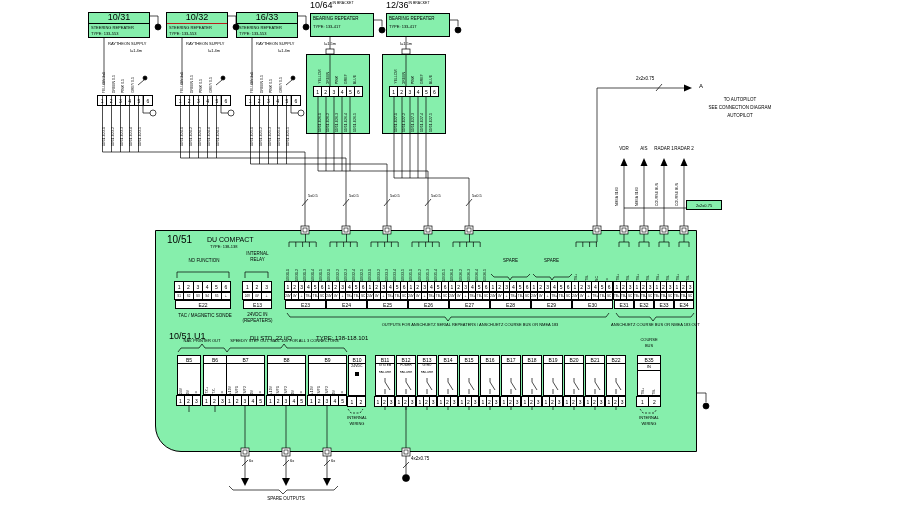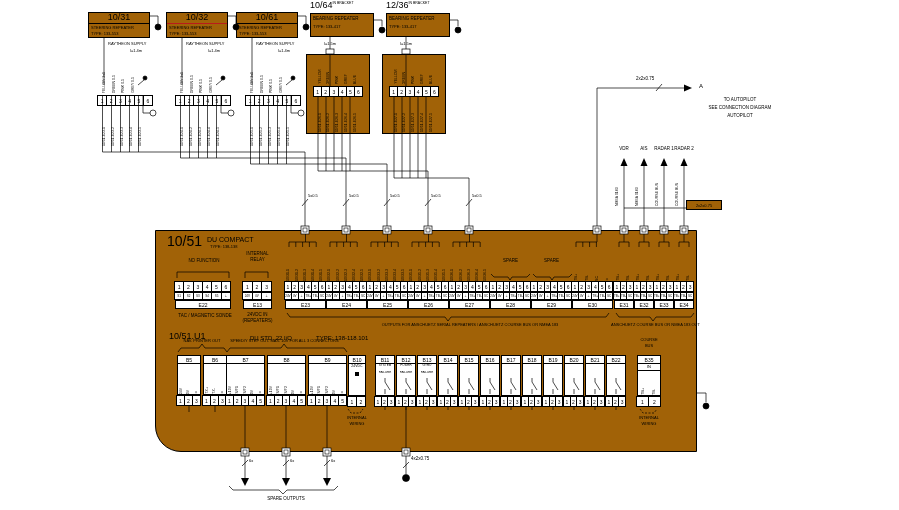--- a/index.html
+++ b/index.html
@@ -1,22 +1,22 @@
 <!DOCTYPE html>
 <html><head>
 <meta charset="utf-8">
 <style>
   html,body{margin:0;padding:0;background:#fff}
   .canvas{position:relative;width:899px;height:510px;background:#fff;overflow:hidden;
     font-family:"Liberation Sans",sans-serif;color:#000}
   .abs{position:absolute}
-  .bx{position:absolute;border:1px solid #000;box-sizing:border-box;background:#a16207}
+  .bx{position:absolute;border:1px solid #000;box-sizing:border-box;background:#86efac}
   .t{position:absolute;white-space:nowrap;line-height:1.1}
   .tc{text-align:center}
-  .f10{font-size:14px}.f9{font-size:9px}.f7{font-size:7px}.f6{font-size:6px}.f45{font-size:4.5px}.f4{font-size:4px}.f35{font-size:3.5px}
+  .f10{font-size:10px}.f9{font-size:9px}.f7{font-size:7px}.f6{font-size:6px}.f45{font-size:4.5px}.f4{font-size:4px}.f35{font-size:3.5px}
   .cells{display:flex}
   .cells span{flex:1 1 0;border:1px solid #000;margin-left:-1px;text-align:center;
     font-size:5px;height:11px;line-height:10px;box-sizing:border-box;background:#fff;overflow:hidden}
   .pins span{font-size:3px;height:8px;line-height:7px}
   .idbox{border:1px solid #000;text-align:center;font-size:5px;height:9px;line-height:8px;box-sizing:border-box;background:#fff}
   .vl{display:flex;justify-content:space-around;align-items:flex-end;overflow:hidden}
   .vt{writing-mode:vertical-rl;transform:rotate(180deg);font-size:3.5px;line-height:1;white-space:nowrap}
   
   #sreps>div{position:absolute;top:10px;width:92px;height:140px}
   #sreps>div:nth-child(1){left:88px}#sreps>div:nth-child(2){left:166px}#sreps>div:nth-child(3){left:236px}
@@ -108,21 +108,21 @@
         <div class="vl abs" style="left:12px;top:100px;width:45px;height:36px">
           <span class="vt">10/51.E24-1</span>
           <span class="vt">10/51.E24-2</span>
           <span class="vt">10/51.E24-3</span>
           <span class="vt">10/51.E24-4</span>
           <span class="vt">10/51.E24-5</span>
         </div>
       </div>
       <div>
         <div class="bx" style="left:0;top:2px;width:62px;height:26px">
-          <div class="t f9 tc" style="left:0;top:0;width:60px;border-bottom:1px solid #000">10/61</div>
+          <div class="t f9 tc" style="left:0;top:0;width:60px;border-bottom:1px solid #000">16/33</div>
           <div class="t f4" style="left:2px;top:13px">STEERING REPEATER</div>
           <div class="t f4" style="left:2px;top:19px">TYPE: 133-553</div>
         </div>
         <div class="t f4" style="left:20px;top:32px">RAYTHEON SUPPLY</div>
         <div class="t f4" style="left:42px;top:39px">l=1.4m</div>
         <div class="vl abs" style="left:12px;top:50px;width:38px;height:33px">
           <span class="vt">YELLOW 3x1</span>
           <span class="vt">GREEN 0.5</span>
           <span class="vt">PINK 0.5</span>
           <span class="vt">GREY 0.5</span>

